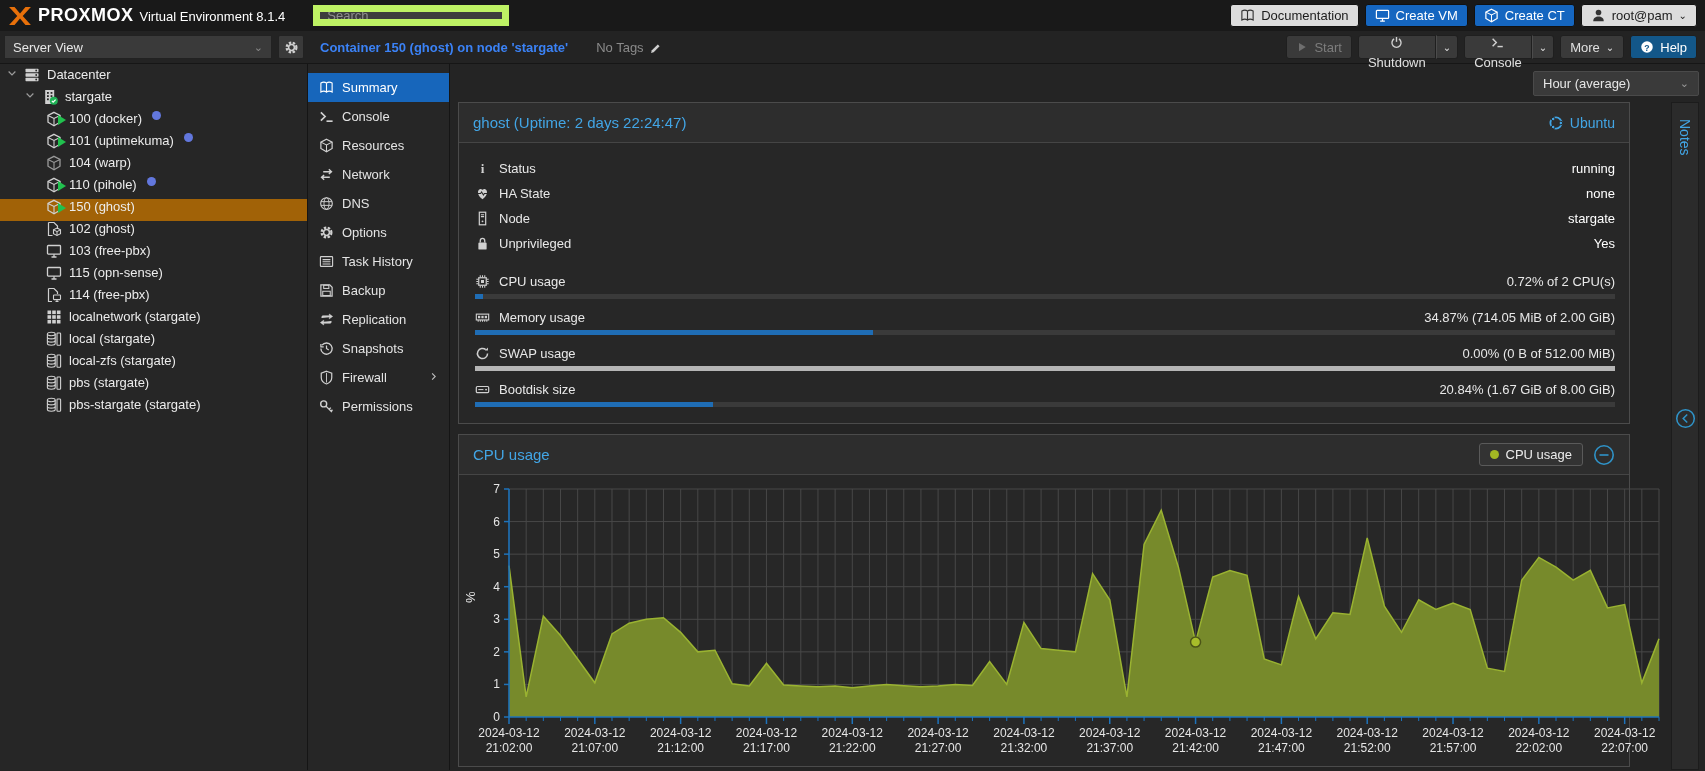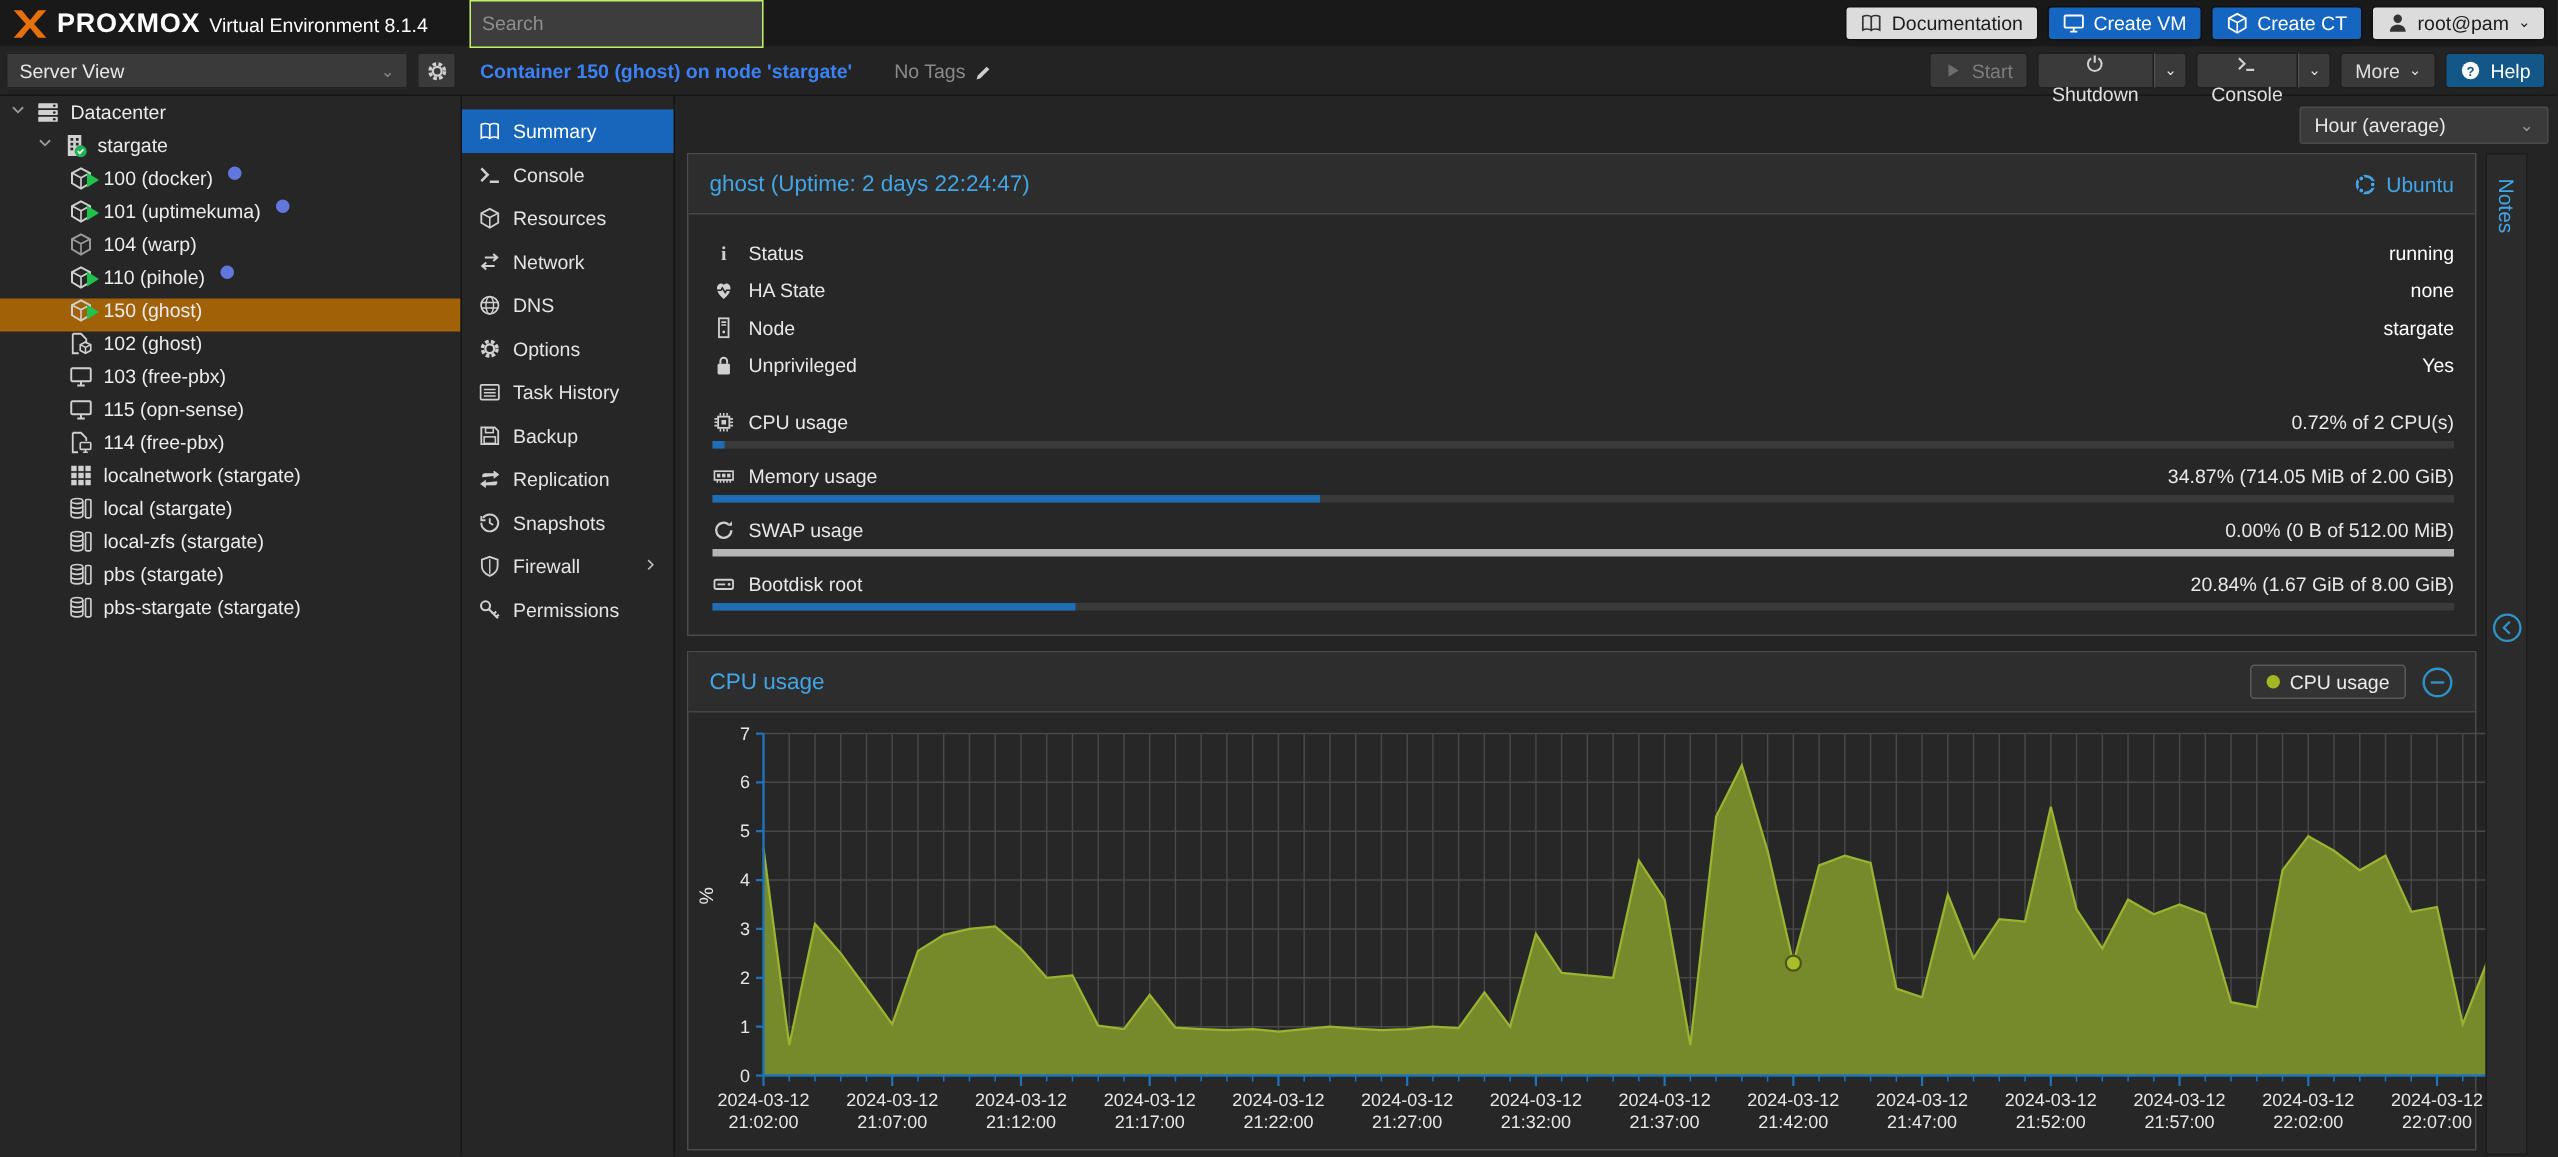--- a/index.html
+++ b/index.html
@@ -6,21 +6,21 @@
   html,body { width:1705px; height:771px; overflow:hidden; background:#242424;
     font-family:"Liberation Sans","DejaVu Sans",sans-serif; color:#e8e8e8; font-size:13px; }
   svg.ic { width:15px; height:15px; flex:none; }
   .ic { color:#d0d0d0; }
 
   
   .topbar { height:31px; background:#191919; display:flex; align-items:center; padding:0 8px; }
   .brand { display:flex; align-items:baseline; gap:6px; }
   .brand-name { font-size:18px; font-weight:bold; letter-spacing:.5px; color:#fff; }
   .brand-sub { font-size:13px; color:#fff; }
-  .search { margin-left:28px; width:196px; height:32px; background:#3d3d3d; border:1px solid #bef264;
+  .search { margin-left:28px; width:196px; height:21px; background:#3d3d3d; border:7px solid #bef264;
     color:#e0e0e0; padding:0 7px; font-size:13px; }
   .search::placeholder { color:#8f8f8f; }
   .topbar-right { margin-left:auto; display:flex; gap:6px; align-items:center; }
   .tbtn { height:23px; display:flex; align-items:center; gap:6px; padding:0 9px; border-radius:3px;
     font-size:13px; cursor:pointer; border:1px solid #111; }
   .tbtn.light { background:#dcdcdc; color:#1c1c1c; } .tbtn.light .ic{ color:#333; }
   .tbtn.blue { background:#1566c0; color:#fff; } .tbtn.blue .ic{ color:#fff; }
   .caret-sm { font-size:10px; color:inherit; }
 
   
@@ -60,21 +60,21 @@
   .mrow { height:29px; display:flex; align-items:center; gap:8px; padding:0 10px 0 11px; cursor:pointer; color:#e4e4e4; }
   .mrow.sel { background:#1766bb; color:#fff; } .mrow.sel .ic { color:#fff; }
   .mrow .mcaret { margin-left:auto; color:#bdbdbd; }
 
   
   .main { flex:1; display:flex; flex-direction:column; min-width:0; }
   .periodrow { height:38px; display:flex; align-items:center; justify-content:flex-end; padding:0 6px; }
   .period { width:166px; height:25px; background:#3a3a3a; border:1px solid #4a4a4a; border-radius:2px;
     display:flex; align-items:center; padding:0 9px; color:#e6e6e6; cursor:pointer; }
   .period .chev { margin-left:auto; color:#9a9a9a; font-size:11px; }
-  .mainrow { flex:1; display:flex; padding:0 20px 0 8px; min-height:0; }
+  .mainrow { flex:1; display:flex; padding:0 6px 0 8px; min-height:0;gap:35px; }
   .panels { flex:1; min-width:0; margin-right:6px; }
   .panel { background:#272727; border:1px solid #4b4b4b; }
   .phead { height:40px; display:flex; align-items:center; padding:0 14px; background:#2d2d2d; border-bottom:1px solid #454545; }
   .ptitle { color:#42a5e5; font-size:15px; }
   .phead-right { margin-left:auto; display:flex; align-items:center; gap:10px; }
   .oslabel { color:#42a5e5; font-size:14px; display:flex; align-items:center; gap:6px; }
   .oslabel .ic { color:#42a5e5; width:16px; height:16px; }
 
   .status-body { padding:13px 14px 16px 16px; }
   .srow { height:25px; display:flex; align-items:center; gap:9px; }
@@ -704,21 +704,21 @@
               </div>
               <div class="bar lighttrack">
                   <div class="fill" style="width: 0%;"></div>
                 </div>
             </div>
             <div class="urow" style="margin-bottom:0">
               <div class="lab">
                 <svg class="ic">
                     <use href="#i-hdd"></use>
                   </svg>
-                <span>Bootdisk root</span>
+                <span>Bootdisk size</span>
                 <span class="val">20.84% (1.67 GiB of 8.00 GiB)</span>
               </div>
               <div class="bar">
                   <div class="fill" style="width: 20.84%;"></div>
                 </div>
             </div>
           </div>
         </div>
 
         <div class="panel chart-panel">

